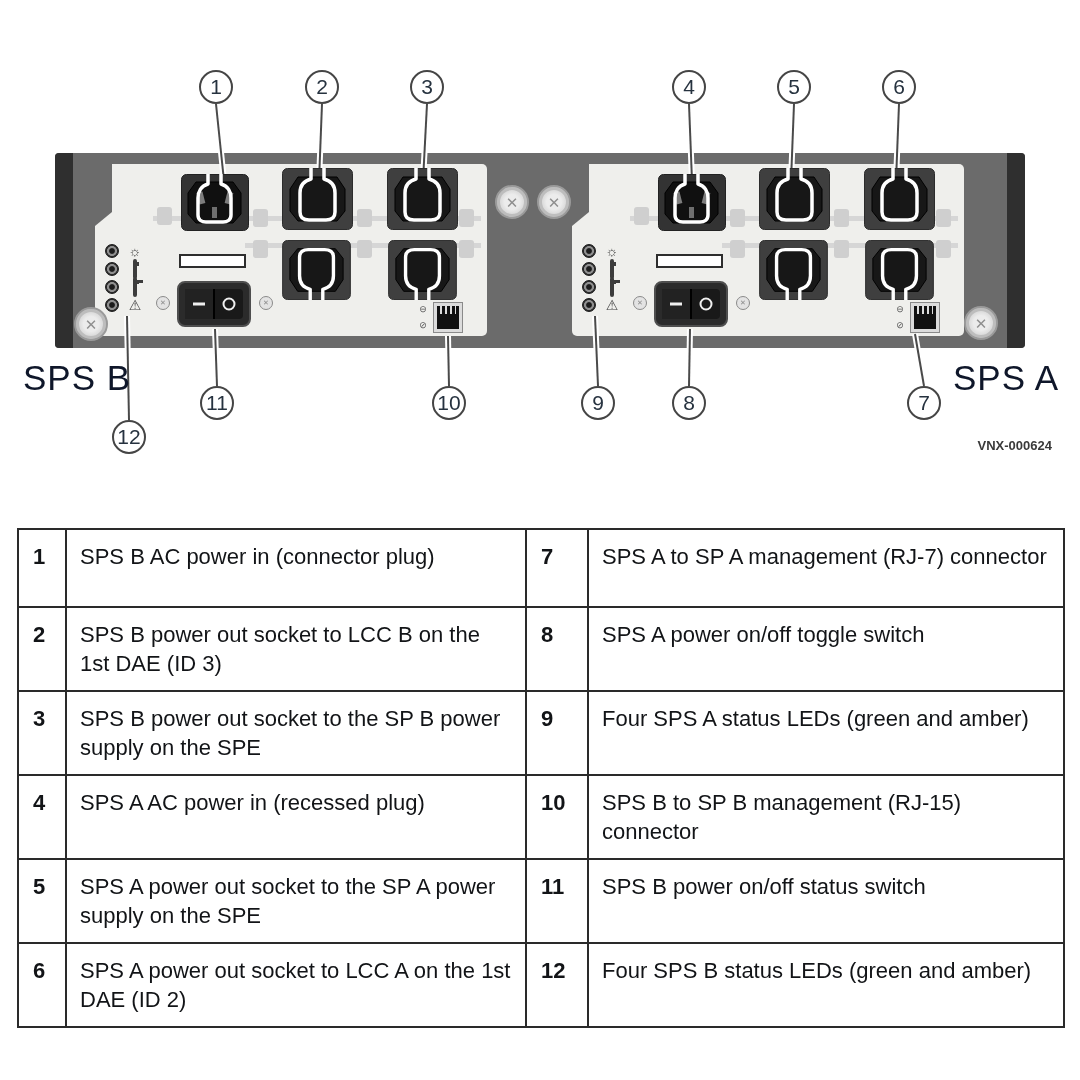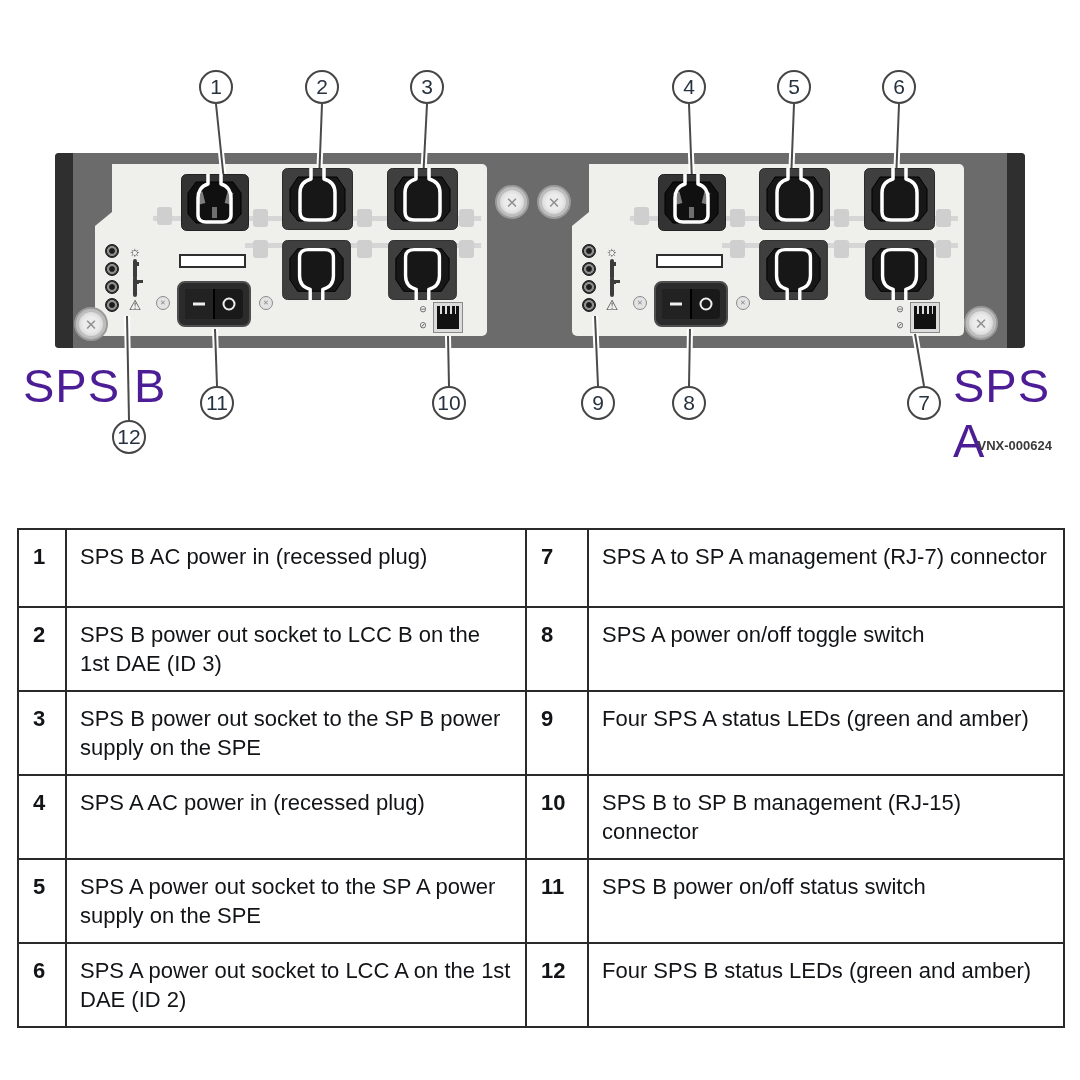--- a/index.html
+++ b/index.html
@@ -72,21 +72,21 @@
   .rj12 .port::before{content:'';position:absolute;left:3px;right:3px;top:0;height:8px;
         background:repeating-linear-gradient(90deg,#ddd 0 2px,#111 2px 5px);}
   .rjicons{position:absolute;left:320px;width:16px;text-align:center;z-index:2;
            font-size:9px;color:#555;line-height:1;}
 
   
   .co{position:absolute;width:34px;height:34px;border-radius:50%;background:#fff;
       border:2px solid #454545;box-sizing:border-box;display:flex;align-items:center;
       justify-content:center;font-size:21px;color:#26323f;z-index:5;}
 
-  .sps-label{position:absolute;font-size:47px;color:#4c1d95;letter-spacing:1px;}
+  .sps-label{position:absolute;font-size:35px;color:#0f172a;letter-spacing:1px;}
   .figure-id{position:absolute;left:860px;top:438px;width:192px;text-align:right;
              font-size:13px;font-weight:bold;color:#3a3a3a;}
 
   
   .ref-table{position:absolute;left:17px;top:528px;border-collapse:collapse;
              table-layout:fixed;width:1046px;font-size:22px;}
   .ref-table td{border:2px solid #2a2a2a;vertical-align:top;padding:12px 14px 12px 13px;
                 height:78px;line-height:29px;box-sizing:border-box;}
   .ref-table td.num{font-weight:bold;padding-left:14px;}
 </style>
@@ -331,21 +331,21 @@
   <table class="ref-table">
     <colgroup>
         <col style="width:48px">
         <col style="width:460px">
         <col style="width:62px">
         <col style="width:476px">
       </colgroup>
     <tbody>
       <tr>
         <td class="num">1</td>
-        <td>SPS B AC power in (recessed plug)</td>
+        <td>SPS B AC power in (connector plug)</td>
         <td class="num">7</td>
         <td>SPS A to SP A management (RJ-7) connector</td>
       </tr>
       <tr>
         <td class="num">2</td>
         <td>SPS B power out socket to LCC B on the 1st DAE (ID 3)</td>
         <td class="num">8</td>
         <td>SPS A power on/off toggle switch</td>
       </tr>
       <tr>

